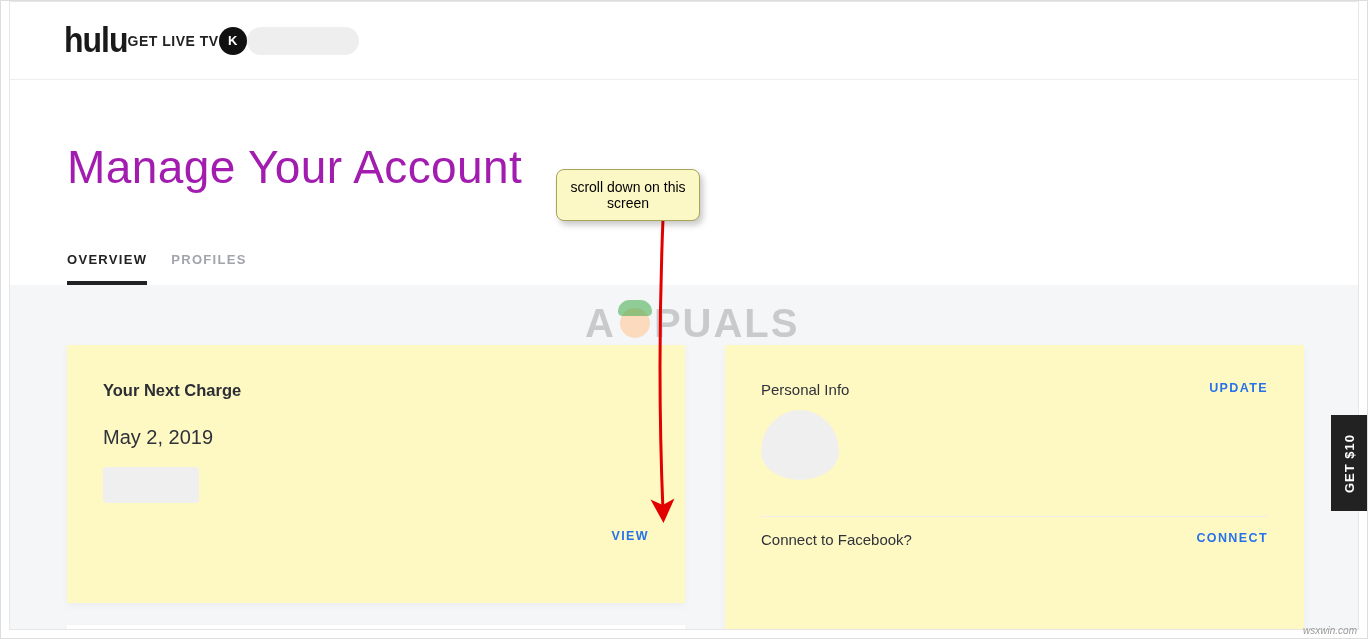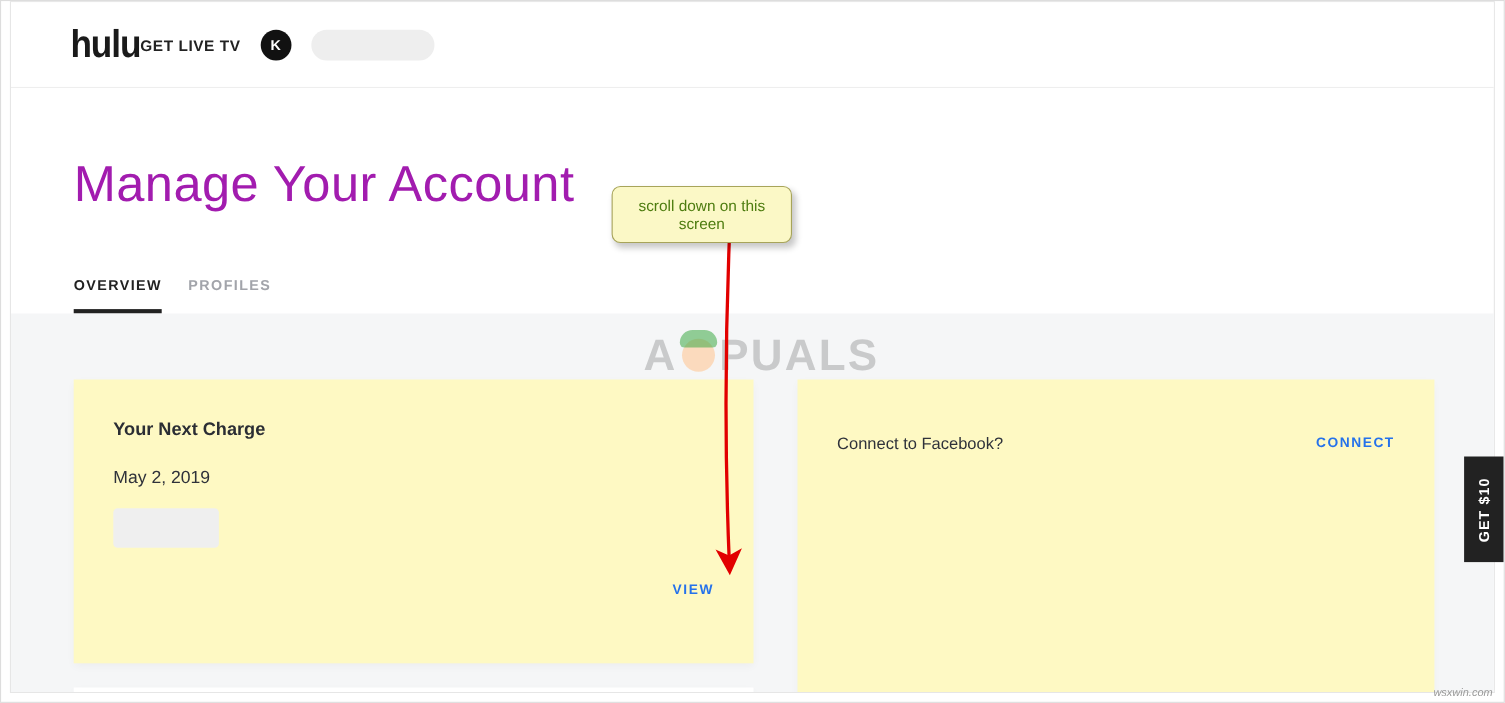--- a/index.html
+++ b/index.html
@@ -29,21 +29,21 @@
       background: #fff;
     }
     .logo {
       font-family: Arial, sans-serif;
       font-weight: 900;
       font-size: 32px;
       letter-spacing: -1px;
       color: #1a1a1a;
       transform: scaleY(1.1);
     }
-    .header-right { display: flex; align-items: center; gap: 18px; }
+    .header-right { display: flex; align-items: center; }
     .get-live-tv { font-size: 14px; font-weight: 700; letter-spacing: 0.5px; color: #222; }
     .avatar {
       width: 28px; height: 28px; border-radius: 50%;
       background: #111; color: #fff; display: flex;
       align-items: center; justify-content: center;
       font-size: 13px; font-weight: 700;
     }
     .header-pill { width: 112px; height: 28px; border-radius: 18px; background: #eee; }
     .page-title {
       font-size: 46px;
@@ -74,21 +74,21 @@
     }
     .card {
       background: #fef9c3;
       flex: 1;
       padding: 36px 36px;
       box-shadow: 0 3px 8px rgba(0,0,0,0.04);
       position: relative;
     }
     .card.left { max-width: 618px; }
     .card-title { font-size: 16.5px; font-weight: 700; color: #2b2e34; margin-bottom: 26px; }
-    .card-date { font-size: 16px; color: #2f323a; margin-bottom: 18px; }
+    .card-date { font-size: 20px; color: #2f323a; margin-bottom: 18px; }
     .redact-bar { width: 96px; height: 36px; background: #efefef; border-radius: 4px; }
     .link-btn {
       position: absolute; right: 36px;
       color: #2572eb; font-weight: 700;
       letter-spacing: 1.4px; font-size: 12.5px;
       cursor: pointer;
     }
     .view-link { bottom: 60px; }
     .right-row {
       display: flex; justify-content: space-between;
@@ -109,27 +109,27 @@
       padding: 30px 36px;
       margin-top: 22px;
       box-shadow: 0 3px 8px rgba(0,0,0,0.04);
     }
     .left-column { display:flex; flex-direction:column; }
 
     
     .callout {
       position: absolute;
       left: 555px; top: 168px;
-      width: 164px;
+      width: 144px;
       padding: 9px 4px;
       background: #fbf8c6;
       border: 1px solid #a7a45a;
       border-radius: 8px;
       text-align: center;
-      font-size: 14px; color: #4d7c0f;
+      font-size: 14px; color: #000000;
       box-shadow: 3px 4px 6px rgba(0,0,0,0.22);
       z-index: 50;
       font-family: Arial, sans-serif;
     }
     .arrow-svg {
       position: absolute;
       left: 632px; top: 218px;
       z-index: 49;
       pointer-events: none;
     }
@@ -205,20 +205,27 @@
         <div class="card-title">Your Next Charge</div>
         <div class="card-date">May 2, 2019</div>
         <div class="redact-bar"></div>
         <div class="link-btn view-link">VIEW</div>
       </div>
       <div class="second-card-left"></div>
     </div>
 
     <div class="card" style="min-height:280px;">
 
+      <div class="right-row">
+        <div>
+          <div class="row-label">Personal Info</div>
+          <div class="sub-redact"></div>
+        </div>
+        <div class="link-btn" style="position:static;">UPDATE</div>
+      </div>
 
       <div class="right-row">
         <div class="row-label">Connect to Facebook?</div>
         <div class="link-btn" style="position:static;">CONNECT</div>
       </div>
     </div>
   </div>
 </div>
 
 <div class="watermark">

